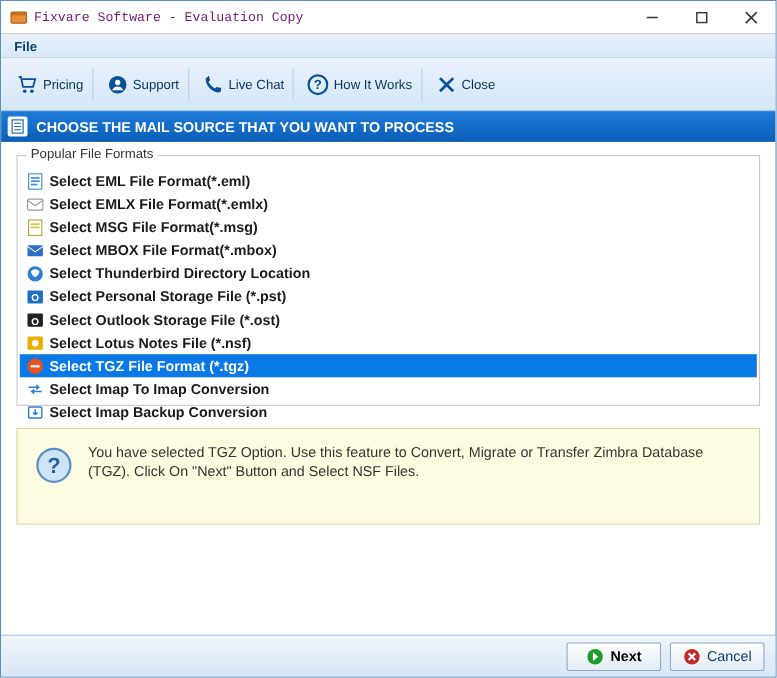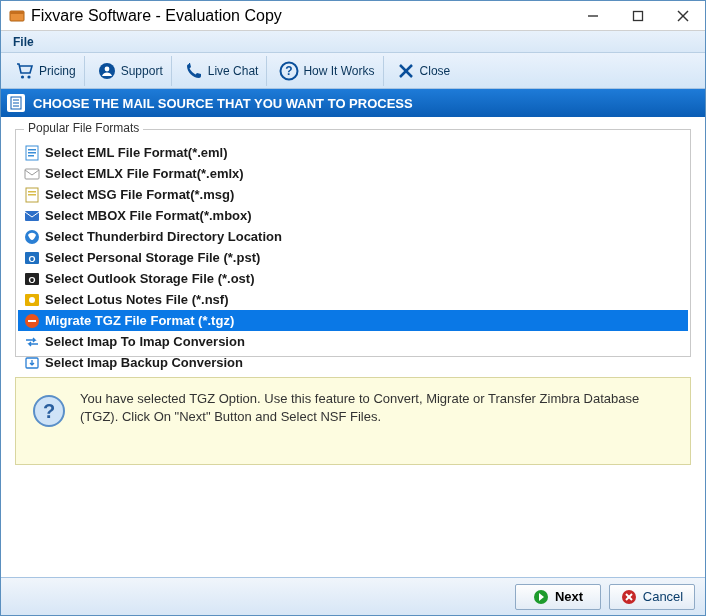--- a/index.html
+++ b/index.html
@@ -22,22 +22,23 @@
     align-items: center;
     border-bottom: 1px solid #d0d0d0;
   }
   .titlebar .app-icon {
     width: 16px; height: 16px;
     margin: 0 6px 0 8px;
     display: inline-flex; align-items: center; justify-content: center;
   }
   .titlebar .title {
     flex: 1;
-    font-size: 16px;
-    color: #000000;
+    font-size: 12px;
+    color: #701a75;
+    font-family: Liberation Mono, monospace;
   }
   .titlebar .win-controls {
     display: flex;
     height: 100%;
   }
   .titlebar .win-btn {
     width: 45px;
     display: flex; align-items: center; justify-content: center;
     color: #555;
     font-size: 14px;
@@ -52,21 +53,21 @@
     padding-left: 4px;
     font-weight: bold;
   }
   .menubar .menu-item {
     padding: 2px 8px;
     color: #0a3d6b;
     font-size: 12px;
   }
   
   .toolbar {
-    height: 36px;
+    height: 48px;
     background: linear-gradient(#eaf2fc, #d4e6f7);
     border-bottom: 1px solid #a7c4e2;
     display: flex;
     align-items: center;
     padding: 0 4px;
   }
   .toolbar .tb-btn {
     display: flex;
     align-items: center;
     gap: 4px;
@@ -379,21 +380,21 @@
         <span>Select Lotus Notes File (*.nsf)</span>
       </div>
 
       <div class="format-item selected">
         <span class="fi-icon">
             <svg width="16" height="16">
               <circle cx="8" cy="8" r="7" fill="#e8521c"></circle>
               <rect x="4" y="7" width="8" height="2" fill="#fff"></rect>
             </svg>
           </span>
-        <span>Migrate TGZ File Format (*.tgz)</span>
+        <span>Select TGZ File Format (*.tgz)</span>
       </div>
 
       <div class="format-item">
         <span class="fi-icon">
             <svg width="16" height="16">
               <path d="M2 6h9l-2-2m2 2-2 2" fill="none" stroke="#2a7fd4" stroke-width="1.4"></path>
               <path d="M14 10H5l2 2m-2-2 2-2" fill="none" stroke="#2a7fd4" stroke-width="1.4"></path>
             </svg>
           </span>
         <span>Select Imap To Imap Conversion</span>

